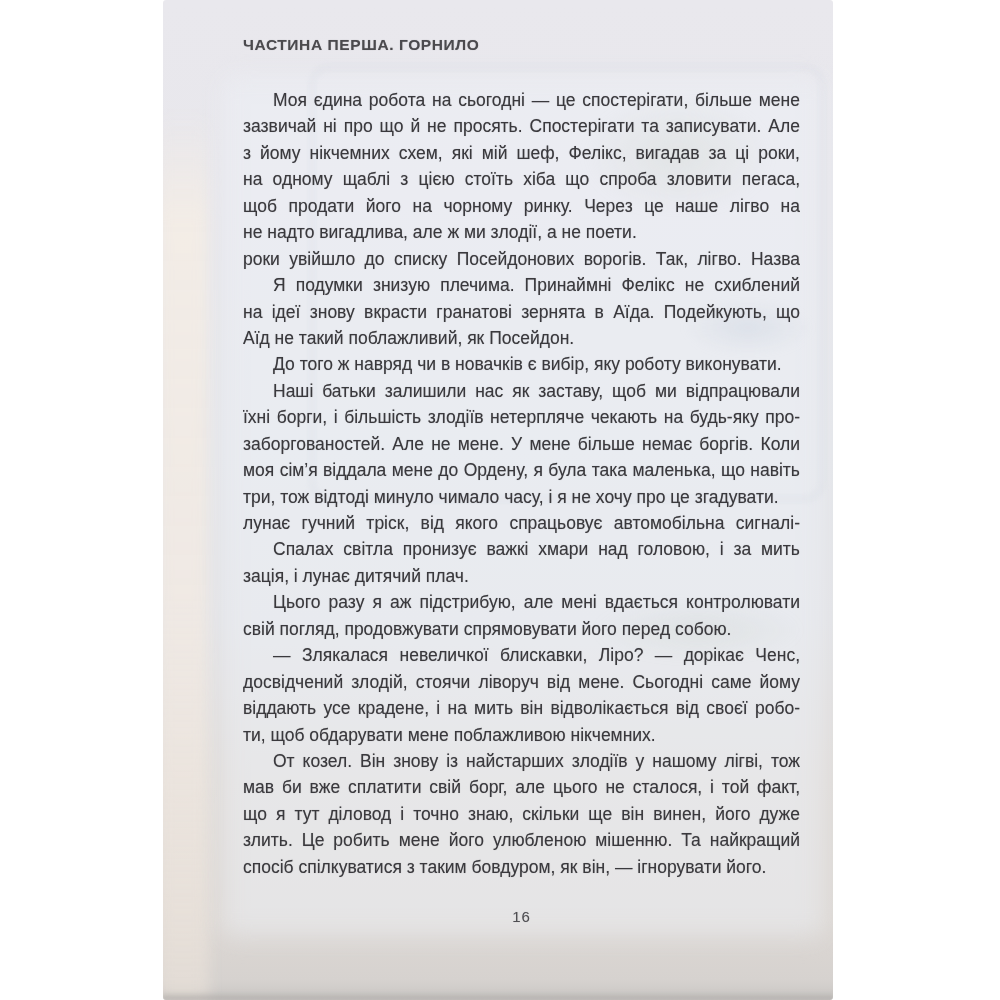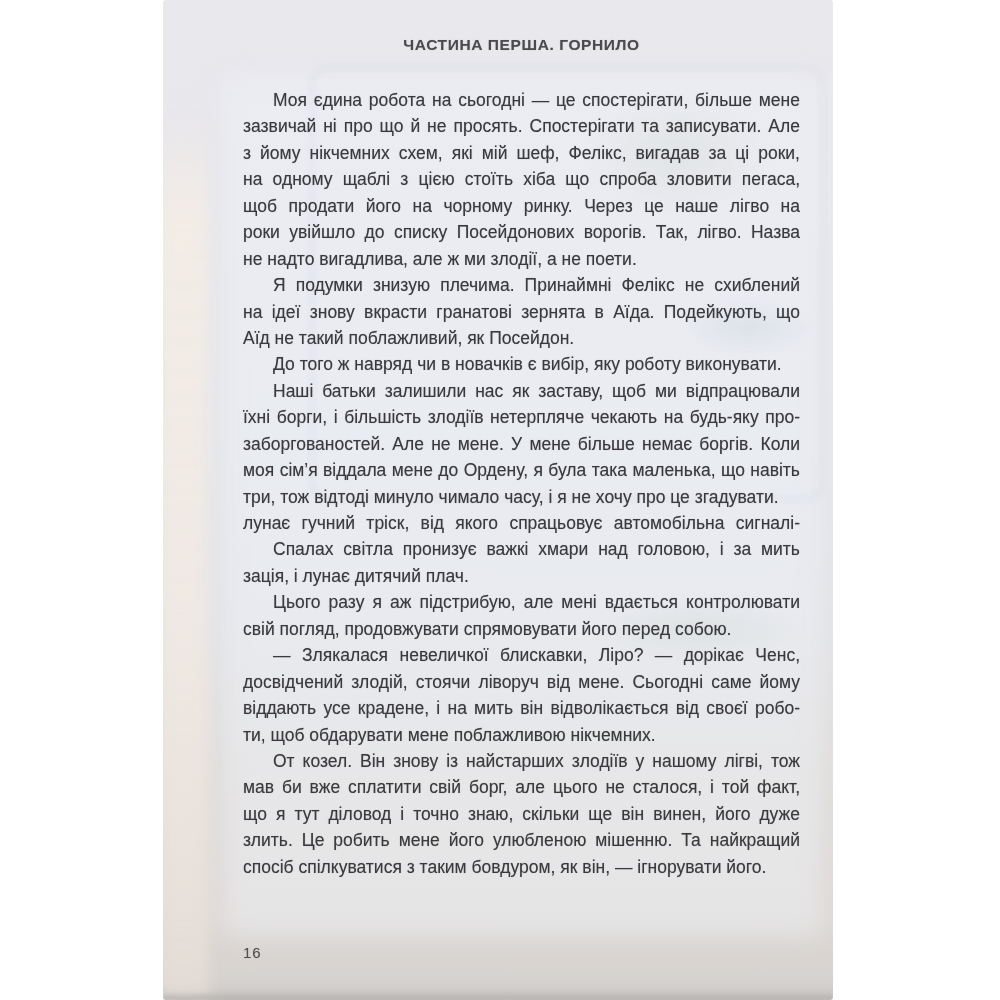--- a/index.html
+++ b/index.html
@@ -49,42 +49,41 @@
     background:radial-gradient(ellipse at center, rgba(190,200,190,0.22), rgba(190,200,190,0.0) 70%);
     filter:blur(6px);}
   .bottom-edge{
     position:absolute;left:0;bottom:0;width:100%;height:9px;
     background:linear-gradient(180deg, rgba(180,176,173,0.0), rgba(164,160,158,0.55));
     filter:blur(1.5px);
   }
 
   .chapter-header{
     position:absolute;left:80px;top:36px;width:557px;
-    text-align:center;
     font-family:"Liberation Sans","DejaVu Sans",sans-serif;
     font-size:15.5px;font-weight:600;letter-spacing:0.6px;
     color:#4b4a4e;
     text-shadow:0 0 1px rgba(75,74,78,0.35);
   }
 
   .textblock{position:absolute;left:80px;top:87px;width:557px;}
   .ln{
     height:26.45px;line-height:26.45px;
     font-family:Liberation Sans, sans-serif;
     font-size:17.5px;color:#3a393d;
     text-align:justify;text-align-last:justify;
     overflow:hidden;
     text-shadow:0 0 0.9px rgba(58,57,61,0.4);
   }
   .ln.ind{text-indent:30px;}
   .ln.end{text-align-last:left;}
 
   .page-number{
-    position:absolute;left:80px;top:944px;width:557px;
-    text-align:left;
+    position:absolute;left:80px;top:908px;width:557px;
+    text-align:center;
     font-family:"Liberation Sans","DejaVu Sans",sans-serif;
     font-size:15px;letter-spacing:1px;color:#4f4e52;
     text-shadow:0 0 1px rgba(79,78,82,0.3);
   }
 </style>
 </head>
 <body>
 
 <div class="stage">
   <div class="page">
@@ -99,22 +98,22 @@
 
     <div class="chapter-header">ЧАСТИНА ПЕРША. ГОРНИЛО</div>
 
     <div class="textblock">
 
       <div class="ln ind">Моя єдина робота на сьогодні — це спостерігати, більше мене</div>
       <div class="ln">зазвичай ні про що й не просять. Спостерігати та записувати. Але</div>
       <div class="ln">з йому нікчемних схем, які мій шеф, Фелікс, вигадав за ці роки,</div>
       <div class="ln">на одному щаблі з цією стоїть хіба що спроба зловити пегаса,</div>
       <div class="ln">щоб продати його на чорному ринку. Через це наше лігво на</div>
+      <div class="ln end">не надто вигадлива, але ж ми злодії, а не поети.</div>
       <div class="ln">роки увійшло до списку Посейдонових ворогів. Так, лігво. Назва</div>
-      <div class="ln end">не надто вигадлива, але ж ми злодії, а не поети.</div>
 
       <div class="ln ind">Я подумки знизую плечима. Принаймні Фелікс не схиблений</div>
       <div class="ln">на ідеї знову вкрасти гранатові зернята в Аїда. Подейкують, що</div>
       <div class="ln end">Аїд не такий поблажливий, як Посейдон.</div>
 
       <div class="ln ind end">До того ж навряд чи в новачків є вибір, яку роботу виконувати.</div>
 
       <div class="ln ind">Наші батьки залишили нас як заставу, щоб ми відпрацювали</div>
       <div class="ln">їхні борги, і більшість злодіїв нетерпляче чекають на будь-яку про-</div>
       <div class="ln">заборгованостей. Але не мене. У мене більше немає боргів. Коли</div>

